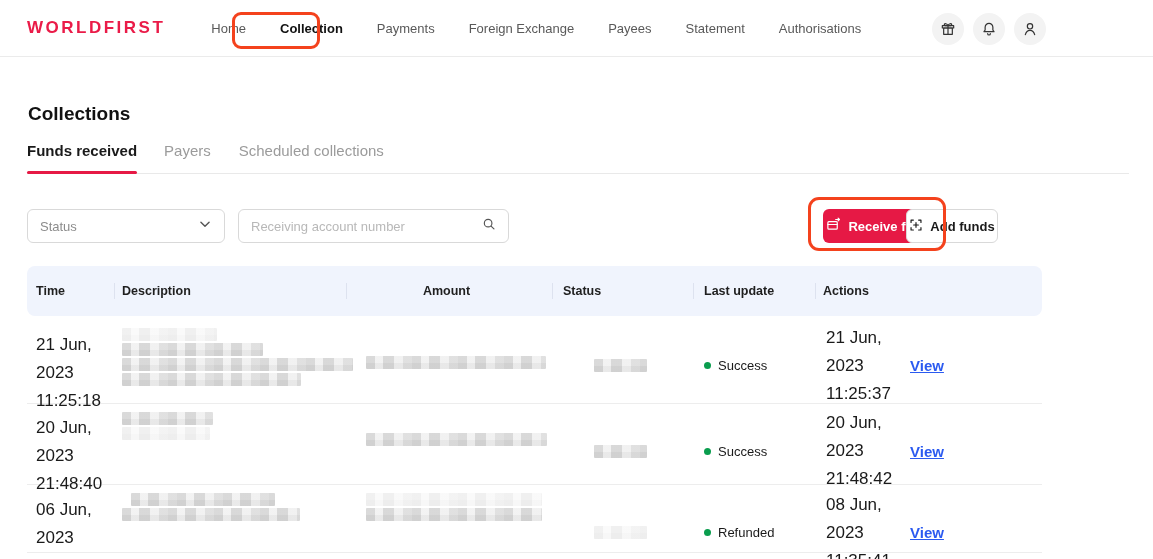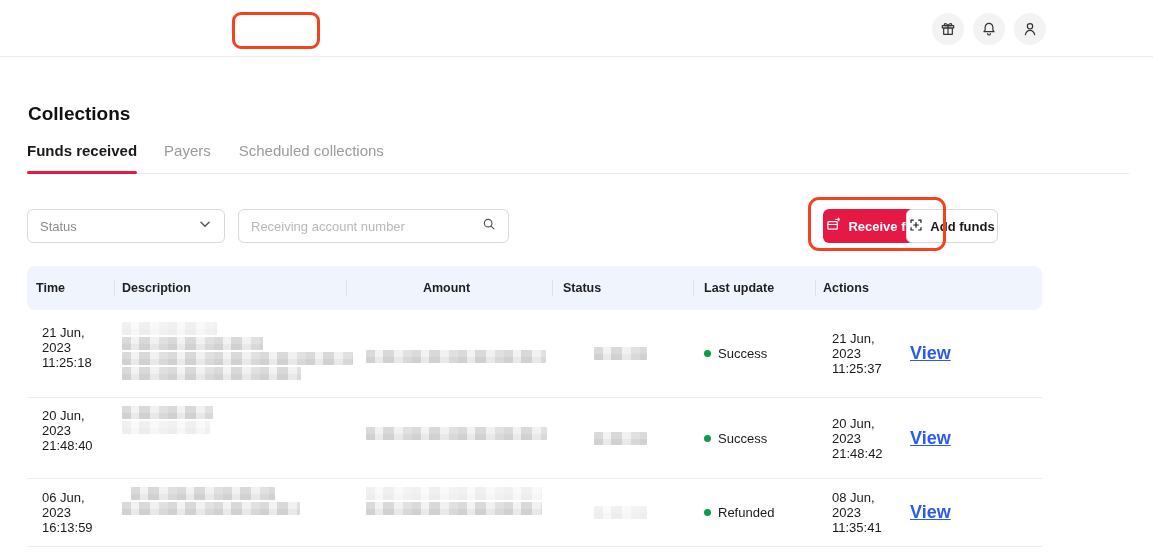--- a/index.html
+++ b/index.html
@@ -47,60 +47,70 @@
   .search-box input::placeholder { color:#b8b8b8; }
   .btn { position:absolute; height:34px; border-radius:6px; display:flex; align-items:center;
          justify-content:center; gap:7px; font-size:13px; font-weight:bold; cursor:pointer; border:none;
          font-family:inherit; }
   .btn-primary { left:823px; width:117px; background:#e61945; color:#ffffff; }
   .btn-secondary { left:906px; width:92px; background:#fff; color:#1a1a1a; border:1px solid #d9d9d9; }
 
   
   .table { position:absolute; left:27px; top:266px; width:1015px; }
   .grid { display:grid; grid-template-columns:87px 232px 206px 141px 122px 87px 140px; }
-  .thead { background:#f0f4fd; border-radius:8px; height:44px; align-items:center; }
+  .thead { background:#f0f4fd; border-radius:8px; height:50px; align-items:center; }
   .th { font-size:12.5px; font-weight:bold; color:#1f1f1f; position:relative; height:34px;
         display:flex; align-items:center; }
   .th span { display:block; }
   .th:not(:first-child)::before { content:""; position:absolute; left:0; top:9px; bottom:9px;
         width:1px; background:#dde2ef; }
   .pad-time { padding-left:9px; }
   .pad-desc { padding-left:8px; }
   .pad-recv { padding-left:20px; }
   .col-amount { justify-content:center; padding-right:5px; text-align:right; }
   .pad-status { padding-left:11px; }
   .pad-last { padding-left:11px; }
   .pad-act { padding-left:8px; }
 
   .tr { border-bottom:1px solid #ededed; }
   .tr.r1 { height:88px; }
   .tr.r2 { height:81px; }
   .tr.r3 { height:68px; }
   .td { position:relative; }
   .td.vcenter { display:flex; align-items:center; }
-  .time-text { font-size:13px; line-height:15px; color:#1a1a1a; white-space:pre-line;margin-left:6px; }
+  .time-text { font-size:17px; line-height:28px; color:#1a1a1a; white-space:pre-line; }
   .status { display:flex; align-items:center; gap:7px; font-size:13px; color:#1a1a1a; }
   .dot { width:7px; height:7px; border-radius:50%; background:#0a9d4e; flex:0 0 auto; }
-  .view-link { font-size:18px; font-weight:bold; color:#2b5af0; text-decoration:underline; cursor:pointer; }
+  .view-link { font-size:15px; font-weight:bold; color:#2b5af0; text-decoration:underline; cursor:pointer; }
 
   
   .redact { height:13px; border-radius:1px;
     background-image:
       repeating-linear-gradient(90deg, rgba(60,60,60,.18) 0 9px, rgba(120,120,120,.07) 9px 17px,
         rgba(90,90,90,.22) 17px 28px, rgba(150,150,150,.10) 28px 37px, rgba(70,70,70,.15) 37px 46px),
       repeating-linear-gradient(0deg, rgba(0,0,0,.05) 0 6px, rgba(0,0,0,.01) 6px 13px); }
   .redact.light { opacity:.38; }
   .rstack { display:flex; flex-direction:column; gap:2px; }
 </style>
 </head>
 <body>
 
 <div class="app">
 
   <header class="topbar">
+    <div class="logo">WORLDFIRST</div>
+    <nav class="nav">
+      <div class="nav-item">Home</div>
+      <div class="nav-item active">Collection</div>
+      <div class="nav-item">Payments</div>
+      <div class="nav-item">Foreign Exchange</div>
+      <div class="nav-item">Payees</div>
+      <div class="nav-item">Statement</div>
+      <div class="nav-item">Authorisations</div>
+    </nav>
     <div class="topbar-icons">
       <div class="icon-circle">
         <svg width="16" height="16" viewBox="0 0 24 24" fill="none" stroke="currentColor" stroke-width="1.8" stroke-linecap="round" stroke-linejoin="round">
           <rect x="3.5" y="7" width="17" height="3.5"></rect>
             <path d="M5.5 10.5h13V20h-13z"></path>
             <path d="M12 7v13"></path>
           <path d="M12 7c-1.2-3.4-5.5-3.8-5.5-1.4C6.5 7 9 7 12 7zm0 0c1.2-3.4 5.5-3.8 5.5-1.4C17.5 7 15 7 12 7z"></path>
         </svg>
       </div>
       <div class="icon-circle">

